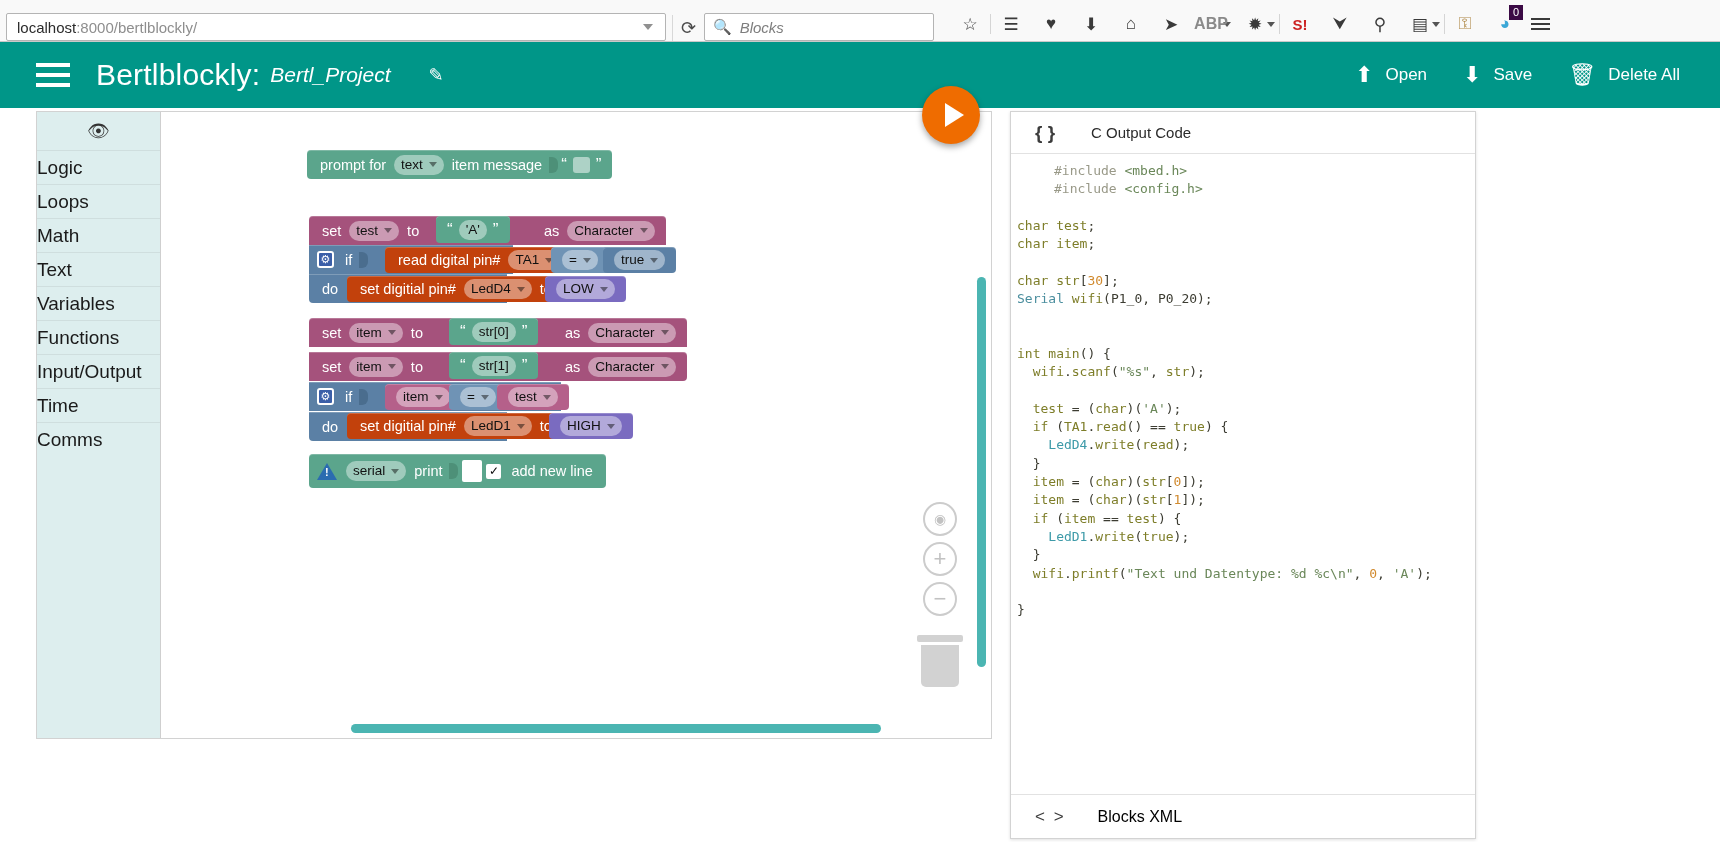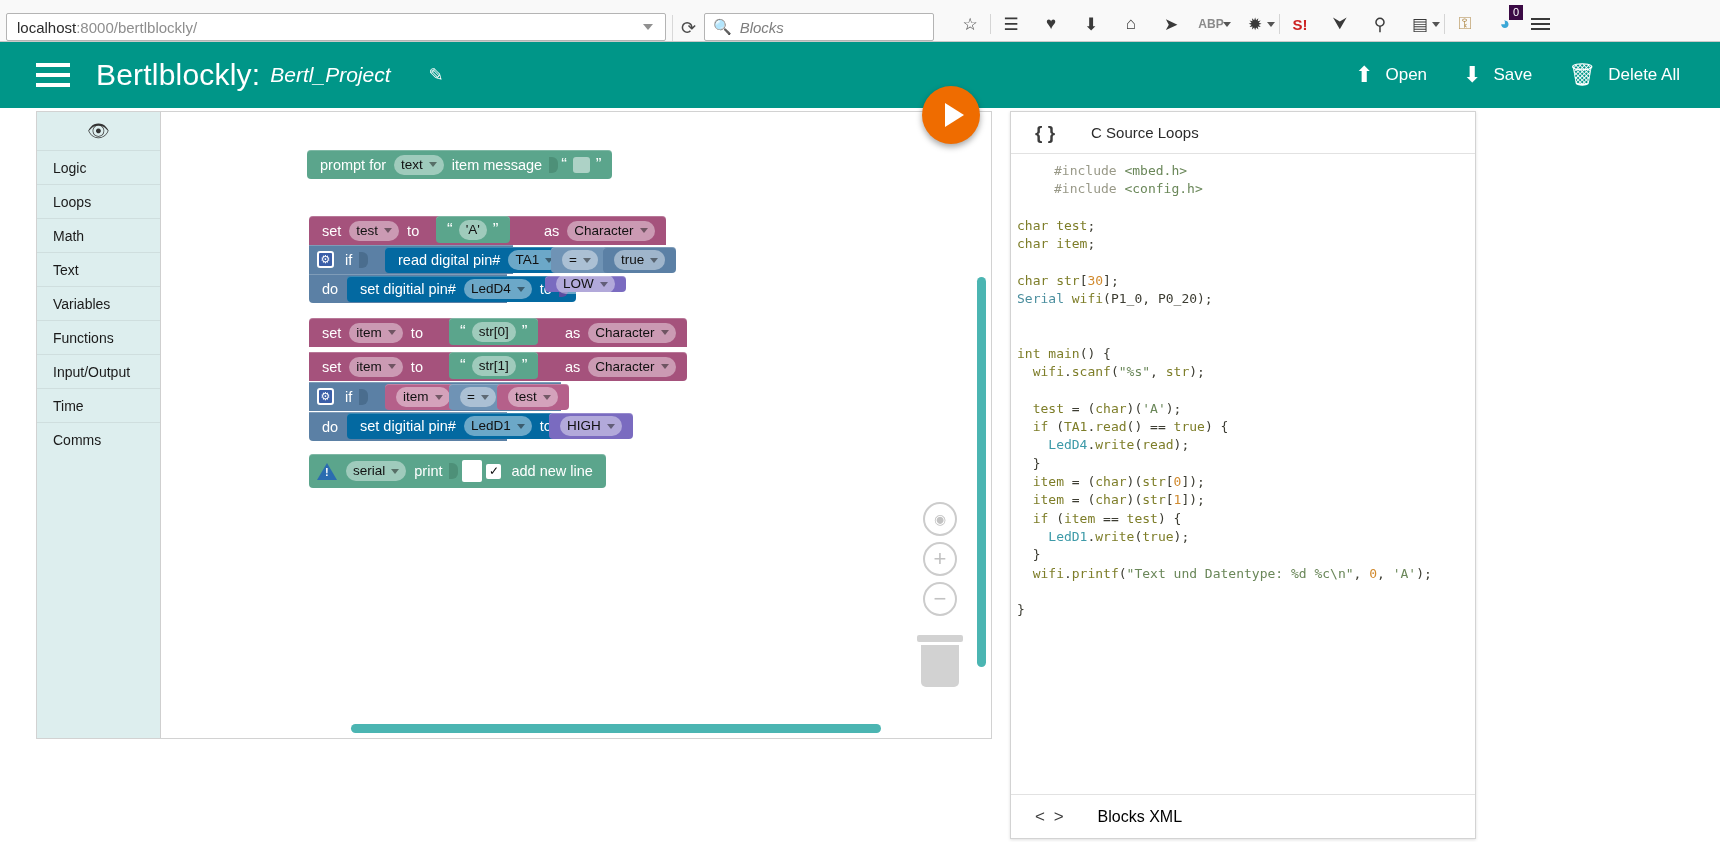--- a/index.html
+++ b/index.html
@@ -152,22 +152,21 @@
     flex-shrink: 0;
   }
   #toolbox-eye {
     height: 38px;
     display: flex; align-items: center; justify-content: center;
     font-size: 18px; color: #333;
   }
   .tb-cat {
     height: 34px;
     display: flex; align-items: center;
-    padding-left: 16px;
-    font-size: 14px;
+    font-size: 19px;
     color: #1a1a1a;
     border-top: 1px solid #cfdede;
     cursor: pointer;
   }
   #canvas {
     position: relative;
     flex: 1;
     background: #ffffff;
     overflow: hidden;
   }
@@ -205,21 +204,21 @@
   }
   .notch {
     width: 9px; height: 16px;
     border-radius: 0 6px 6px 0;
     display: inline-block;
     margin-left: 2px;
   }
   .c-text  { background: #5ba58c; }
   .c-var   { background: #a5527c; }
   .c-logic { background: #5b80a5; }
-  .c-io    { background: #0369a1; }
+  .c-io    { background: #c2410c; }
 
   .gear {
     width: 17px; height: 17px;
     background: #3b5fa8;
     border: 2px solid #fff;
     border-radius: 3px;
     display: inline-flex; align-items: center; justify-content: center;
     font-size: 11px; color: #fff;
     margin-right: 6px;
   }
@@ -385,21 +384,21 @@
     <span class="ph">Blocks</span>
   </div>
   <div class="tb-icons">
     <div class="tb-ic">☆</div>
     <div class="tb-sep"></div>
     <div class="tb-ic">☰</div>
     <div class="tb-ic">♥</div>
     <div class="tb-ic">⬇</div>
     <div class="tb-ic">⌂</div>
     <div class="tb-ic">➤</div>
-    <div class="tb-ic" style="font-size:12px;font-weight:bold;color:#8a8a8a;">ABP</div>
+    <div class="tb-ic" style="font-size:16px;font-weight:bold;color:#8a8a8a;">ABP</div>
     <div class="mini-caret"></div>
     <div class="tb-ic">✹</div>
     <div class="mini-caret"></div>
     <div class="tb-sep"></div>
     <div class="tb-ic" style="color:#cc2222;font-weight:bold;font-size:15px;">S!</div>
     <div class="tb-ic">⮟</div>
     <div class="tb-ic">⚲</div>
     <div class="tb-ic">▤</div>
     <div class="mini-caret"></div>
     <div class="tb-sep"></div>
@@ -548,21 +547,21 @@
       </div>
       <div class="blk c-io" style="left:186px; top:164px; height:26px;">
         <span class="lbl">set digitial pin#</span>
         <span class="field">
             <span>LedD4</span>
             <i class="fcaret"></i>
           </span>
         <span class="lbl">to</span>
         <span class="notch" style="background:#5a4ca0;"></span>
       </div>
-      <div class="blk c-io" style="left:384px; top:164px; height:16px; background:#7a6bc0;">
+      <div class="blk c-io" style="left:384px; top:164px; height:26px; background:#7a6bc0;">
         <span class="field">
             <span>LOW</span>
             <i class="fcaret"></i>
           </span>
       </div>
 
       <div class="blk c-var" style="left:148px; top:206px; width:328px; border-radius:4px 4px 0 0;">
         <span class="lbl">set</span>
         <span class="field">
             <span>item</span>
@@ -674,21 +673,21 @@
       <div id="trash">
         <div class="lid"></div>
         <div class="can"></div>
       </div>
     </div>
   </div>
 
   <div id="code-panel">
     <div class="panel-head">
       <span class="pic">{ }</span>
-      <span class="ptitle">C Source Loops</span>
+      <span class="ptitle">C Output Code</span>
     </div>
     <div id="code-body"><span class="tok-pre">#include</span> <span class="tok-hdr">&lt;mbed.h&gt;</span>
 <span class="tok-pre">#include</span> <span class="tok-hdr">&lt;config.h&gt;</span>
 
 <span class="tok-kw">char</span> <span class="tok-kw">test</span>;
 <span class="tok-kw">char</span> <span class="tok-kw">item</span>;
 
 <span class="tok-kw">char</span> <span class="tok-kw">str</span>[<span class="tok-num">30</span>];
 <span class="tok-type">Serial</span> <span class="tok-kw">wifi</span>(P1_0, P0_20);
 

